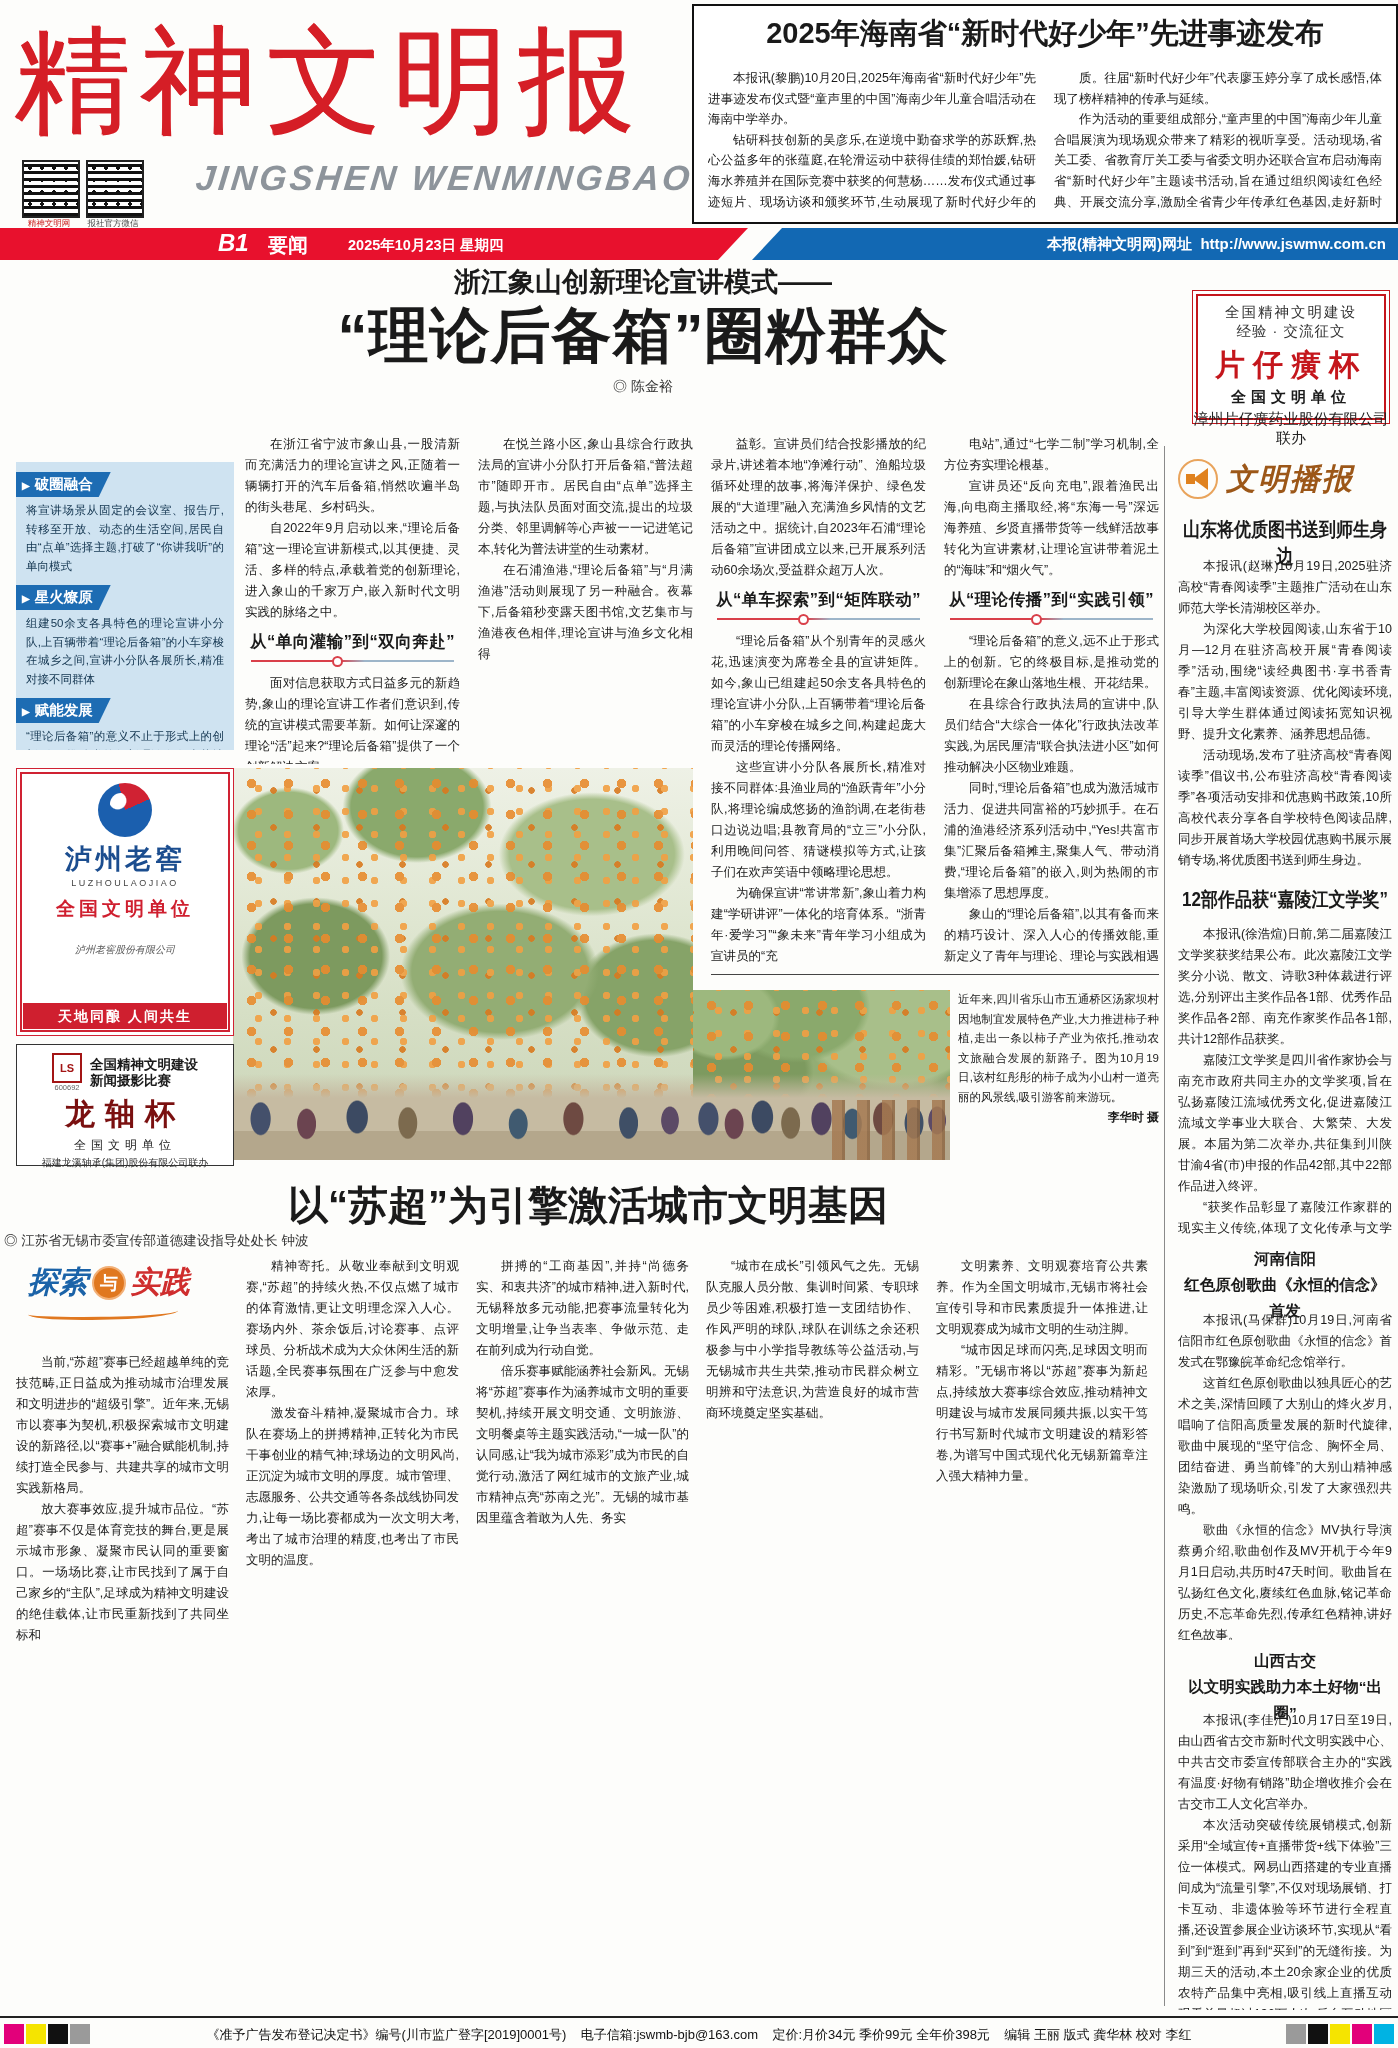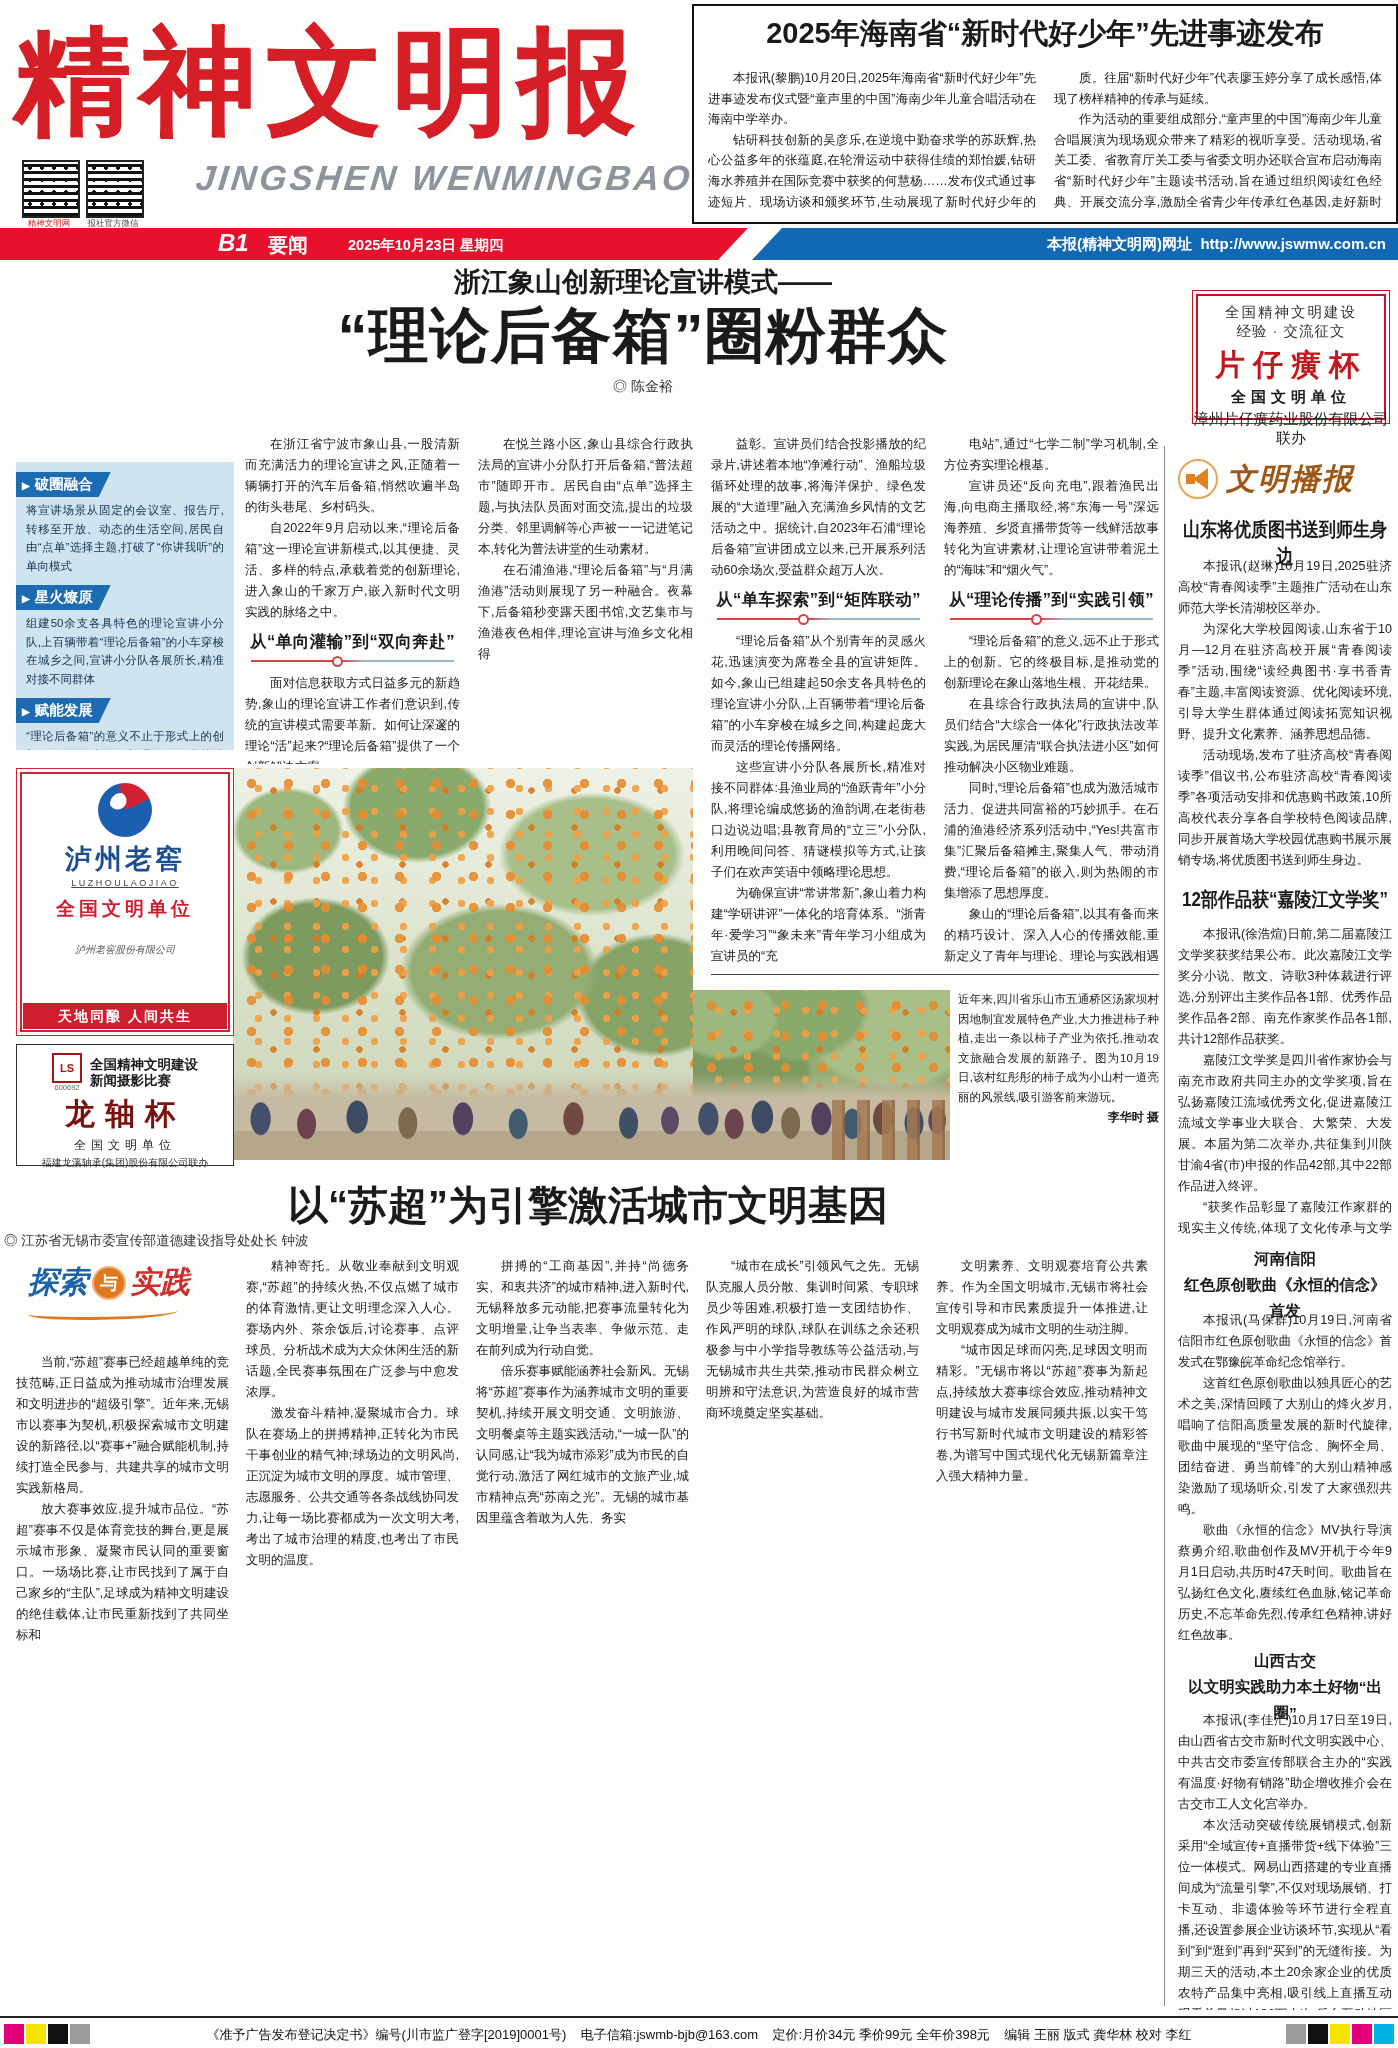--- a/index.html
+++ b/index.html
@@ -1,21 +1,21 @@
 <!DOCTYPE html>
 <html><head>
 <meta charset="utf-8">
 <style>
   html,body{margin:0;padding:0;}
   body{width:1398px;height:2048px;position:relative;background:#fdfdfb;
        font-family:"Liberation Sans",sans-serif;color:#1a1a1a;overflow:hidden;}
   .abs{position:absolute;}
   
   .mast-title{left:14px;top:4px;width:676px;height:152px;line-height:152px;
-    font-family:"DejaVu Serif",serif;font-weight:700;font-size:116px;color:#d51e26;
+    font-family:"DejaVu Serif",serif;font-weight:400;font-size:116px;color:#d51e26;
     letter-spacing:10px;white-space:nowrap;text-shadow:1px 1px 0 #d51e26;}
   .mast-latin{left:196px;top:158px;font-size:35px;font-weight:900;font-style:italic;
     color:#8d949b;letter-spacing:3px;transform:skewX(-6deg);white-space:nowrap;}
   .qr{width:54px;height:54px;border:2px solid #222;background:
       radial-gradient(circle,#111 0 1.6px,transparent 2px),
       repeating-linear-gradient(0deg,#111 0 3px,#fff 3px 7px),
       repeating-linear-gradient(90deg,#111 0 3px,#fff 3px 7px);
       background-size:12px 12px,100% 100%,100% 100%;}
   .qr-label{font-size:8.5px;color:#444;width:58px;text-align:center;}
   .qr-label.red{color:#c22;}
@@ -94,21 +94,21 @@
   .credit{text-align:right;font-weight:bold;font-size:12px;margin-top:2px;}
   
   .lzlj{left:16px;top:768px;width:216px;height:266px;border:1px solid #d02233;
     box-shadow:inset 0 0 0 3px #fff,inset 0 0 0 5px #d02233;text-align:center;background:#fff;overflow:hidden;}
   .lz-logo{width:54px;height:54px;border-radius:50%;margin:14px auto 4px;
     background:conic-gradient(from 210deg,#1b5fae 0 38%,#d02233 38% 60%,#1b5fae 60% 100%);
     position:relative;}
   .lz-logo::after{content:'';position:absolute;left:12px;top:10px;width:22px;height:22px;
     border-radius:50%;background:radial-gradient(circle at 35% 35%,#fff 0 40%,transparent 46%);}
   .lz-name{font-family:"DejaVu Serif",serif;font-size:27px;font-weight:900;color:#1b4d8f;letter-spacing:3px;}
-  .lz-latin{font-size:9px;letter-spacing:2.5px;color:#444;margin-top:1px;text-decoration:underline;}
+  .lz-latin{font-size:9px;letter-spacing:2.5px;color:#444;margin-top:1px;}
   .lz-unit{font-size:19px;font-weight:900;color:#cf1f2f;letter-spacing:4px;margin-top:8px;}
   .lz-co{font-family:"DejaVu Serif",serif;font-size:10px;font-style:italic;color:#555;margin-top:21px;}
   .lz-band{position:absolute;left:6px;right:6px;bottom:6px;height:26px;line-height:26px;
     background:#cf1f2f;color:#fff;font-size:14px;letter-spacing:2px;font-weight:bold;}
   .lzb{left:16px;top:1044px;width:216px;height:120px;border:1px solid #333;text-align:center;background:#fff;}
   .lzb-row{display:flex;align-items:center;justify-content:center;gap:8px;margin-top:8px;}
   .ls-logo{width:26px;height:26px;border:2px solid #a31515;color:#a31515;font-weight:900;
     font-size:11px;line-height:26px;}
   .ls-code{font-size:7.5px;color:#666;}
   .lzb-head{font-size:13.5px;font-weight:bold;line-height:16px;text-align:left;}

